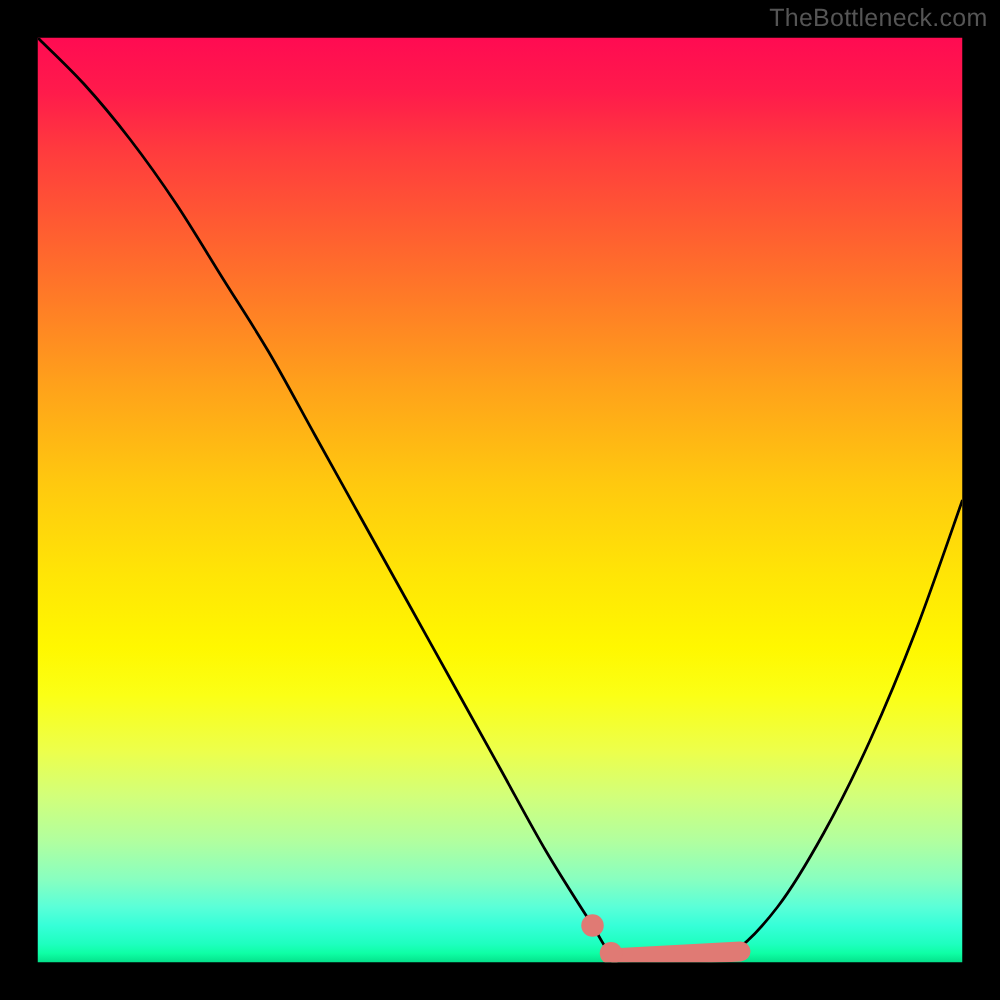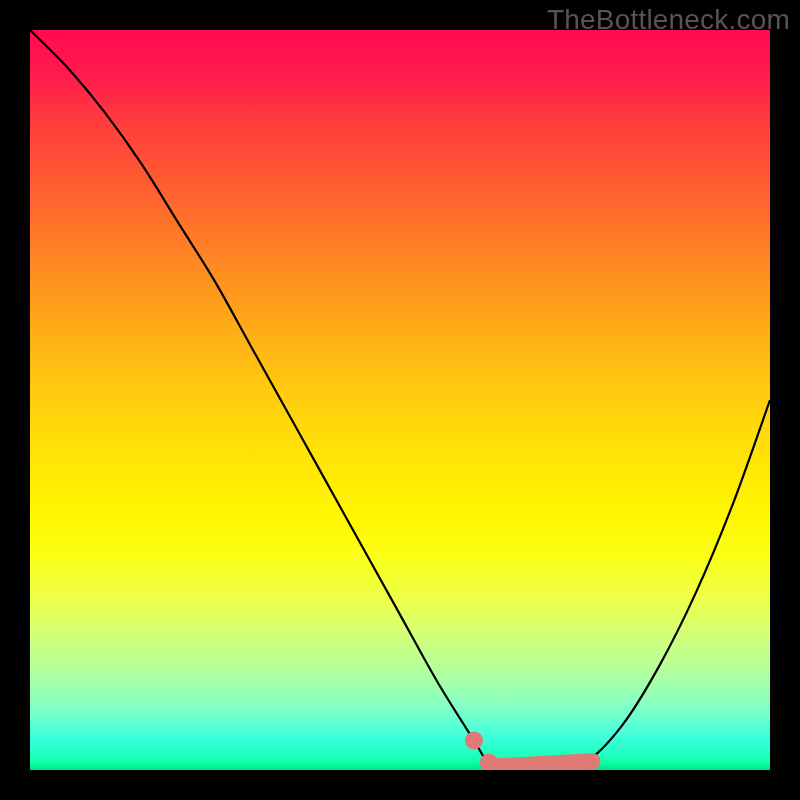--- a/index.html
+++ b/index.html
@@ -51,21 +51,21 @@
       #1effbf 98%,
       #0effa5 99%,
       #04e08a 100%
     );
   }
   .watermark {
     position: absolute;
     top: 4px;
     right: 10px;
     color: #555;
-    font-size: 28px;
+    font-size: 20px;
     font-weight: 500;
     letter-spacing: 0.2px;
     text-align: center;
   }
   svg.curve {
     position: absolute;
     inset: 0;
     width: 740px;
     height: 740px;
   }

